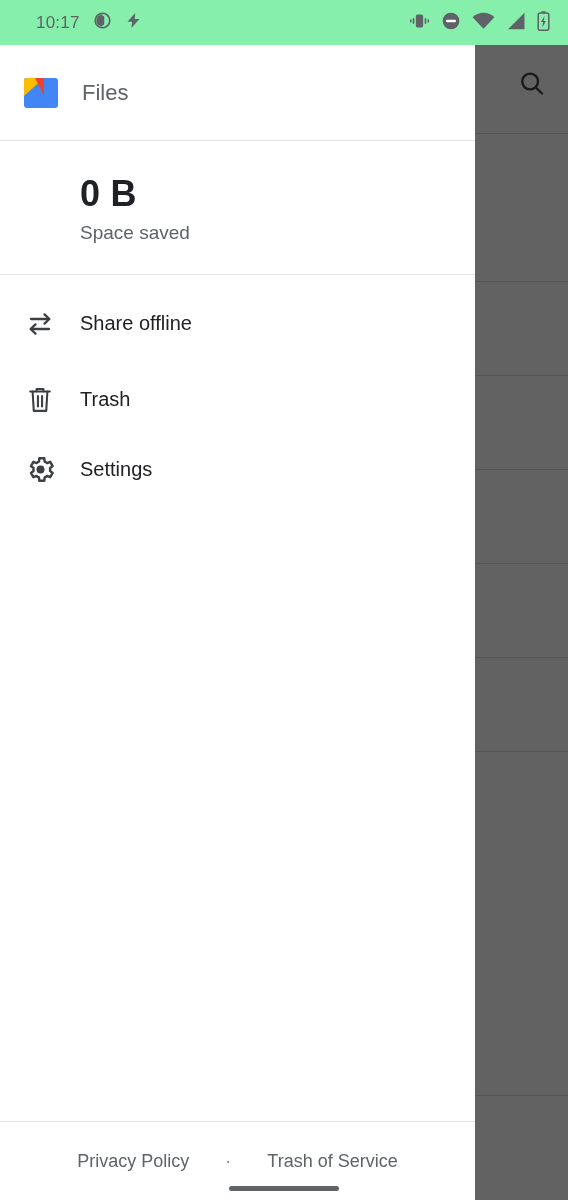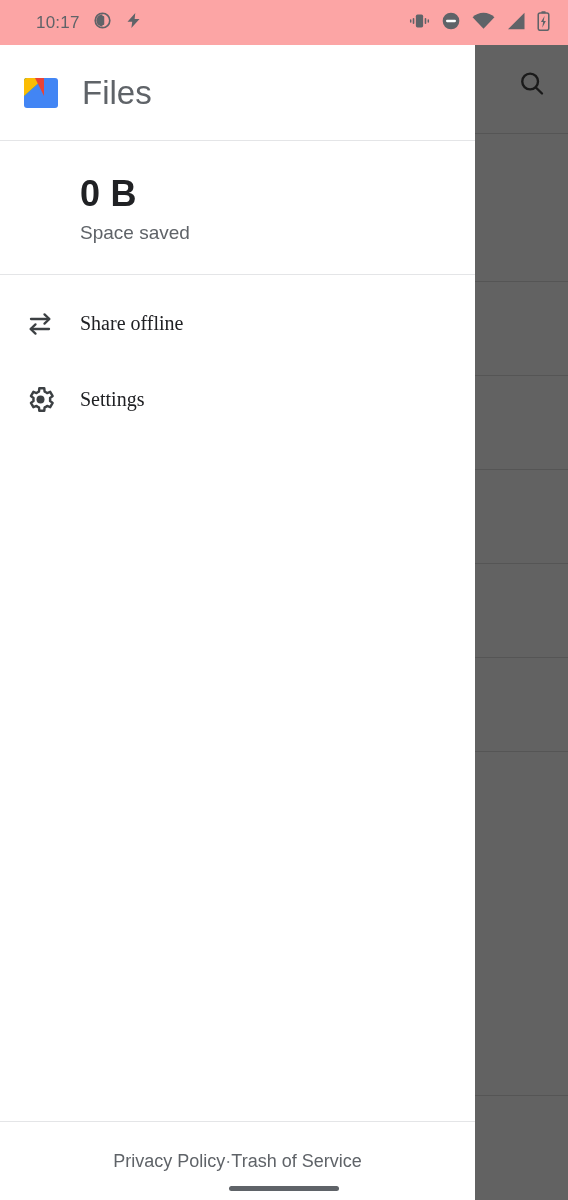--- a/index.html
+++ b/index.html
@@ -2,21 +2,21 @@
 <html><head>
 <meta charset="utf-8">
 <style>
   * { margin:0; padding:0; box-sizing:border-box; }
   html, body {
     width:568px; height:1200px;
     background:#ffffff;
     font-family:"Liberation Sans", sans-serif;
     overflow:hidden;
   }
-  #root { position:relative; width:568px; height:964px; background:#fca5a5; }
+  #root { position:relative; width:568px; height:964px; background:#86efac; }
 
   
   .scrim {
     position:absolute; left:475px; top:45px;
     width:93px; height:1155px;
     background:#626262;
   }
   .scrim-line {
     position:absolute; left:0; width:93px; height:1px;
     background:#555555;
@@ -73,48 +73,49 @@
   .logo-yellow {
     position:absolute; left:0; top:0; width:0; height:0;
     border-top:18px solid #fbbc04;
     border-right:20px solid transparent;
   }
   .logo-red {
     position:absolute; right:0; top:0; width:0; height:0;
     border-top:18px solid #ea4335;
     border-left:9px solid transparent;
   }
-  .app-title { font-size:33px; color:#5f6368; font-weight:400; }
+  .app-title { font-size:22px; color:#5f6368; font-weight:400; }
 
   
   .space-block { padding:33px 0 30px 80px; }
   .space-value { font-size:36px; color:#202124; font-weight:700; line-height:1.1; letter-spacing:.3px; }
   .space-label { font-size:19px; color:#5f6368; margin-top:8px; }
 
   
   .nav-list { padding-top:8px; }
   .nav-item {
     display:flex; align-items:center;
-    min-height:70px; padding-left:0px;font-family:Liberation Serif, serif;
+    min-height:70px; padding-left:0px;
   }
   .nav-item.with-sub { min-height:82px; align-items:center; }
   .nav-icon {
     width:80px; flex:0 0 80px;
     display:flex; align-items:center; justify-content:center;
   }
   .nav-texts { display:flex; flex-direction:column; justify-content:center; }
   .nav-title { font-size:20px; color:#202124; font-weight:400; line-height:1.35; }
   .nav-sub { font-size:17px; color:#5f6368; margin-top:5px; line-height:1.3; }
 
   
   .drawer-footer {
     position:absolute; left:0; bottom:0; width:475px;
   }
   .footer-links {
     height:78px; display:flex; align-items:center; justify-content:center;
+    gap:36px;
   }
   .footer-link { font-size:18px; color:#5f6368; }
   .footer-dot { font-size:18px; color:#80868b; }
 
   
   .gesture-pill {
     position:absolute; left:229px; top:1186px;
     width:110px; height:5px; border-radius:3px;
     background:#5f6368; z-index:8;
   }
@@ -224,20 +225,34 @@
             <polyline points="20.5,5.4 25.4,10 20.5,14.6"></polyline>
             <line x1="25" y1="20" x2="7" y2="20"></line>
             <polyline points="11.5,15.4 6.6,20 11.5,24.6"></polyline>
           </svg>
         </div>
         <div class="nav-texts">
           <div class="nav-title">Share offline</div>
         </div>
       </div>
 
+      <div class="nav-item">
+        <div class="nav-icon">
+          <svg width="28" height="30" viewBox="0 0 24 26" fill="none" stroke="#3c4043" stroke-width="1.8" stroke-linecap="round" stroke-linejoin="round">
+            <path d="M3.5 5.6 H20.5"></path>
+            <path d="M9 5.6 V3.4 H15 V5.6"></path>
+            <path d="M5.6 5.6 L6.6 22.4 H17.4 L18.4 5.6"></path>
+            <line x1="10.2" y1="9.6" x2="10.2" y2="18.6"></line>
+            <line x1="13.8" y1="9.6" x2="13.8" y2="18.6"></line>
+          </svg>
+        </div>
+        <div class="nav-texts">
+          <div class="nav-title">Trash</div>
+        </div>
+      </div>
 
       <div class="nav-item">
         <div class="nav-icon">
           <svg width="31" height="31" viewBox="0 0 24 24" fill="none" stroke="#3c4043" stroke-width="1.9" stroke-linejoin="round">
             <path d="M19.4 13.1a7.6 7.6 0 0 0 0-2.2l2-1.5-1.9-3.3-2.4 0.9a7.7 7.7 0 0 0-1.9-1.1L14.9 3.3h-3.8l-0.3 2.6a7.7 7.7 0 0 0-1.9 1.1L6.5 6.1 4.6 9.4l2 1.5a7.6 7.6 0 0 0 0 2.2l-2 1.5 1.9 3.3 2.4-0.9a7.7 7.7 0 0 0 1.9 1.1l0.3 2.6h3.8l0.3-2.6a7.7 7.7 0 0 0 1.9-1.1l2.4 0.9 1.9-3.3z"></path>
             <circle cx="12" cy="12" r="3.1" fill="#3c4043" stroke="none"></circle>
           </svg>
         </div>
         <div class="nav-texts">
           <div class="nav-title">Settings</div>

